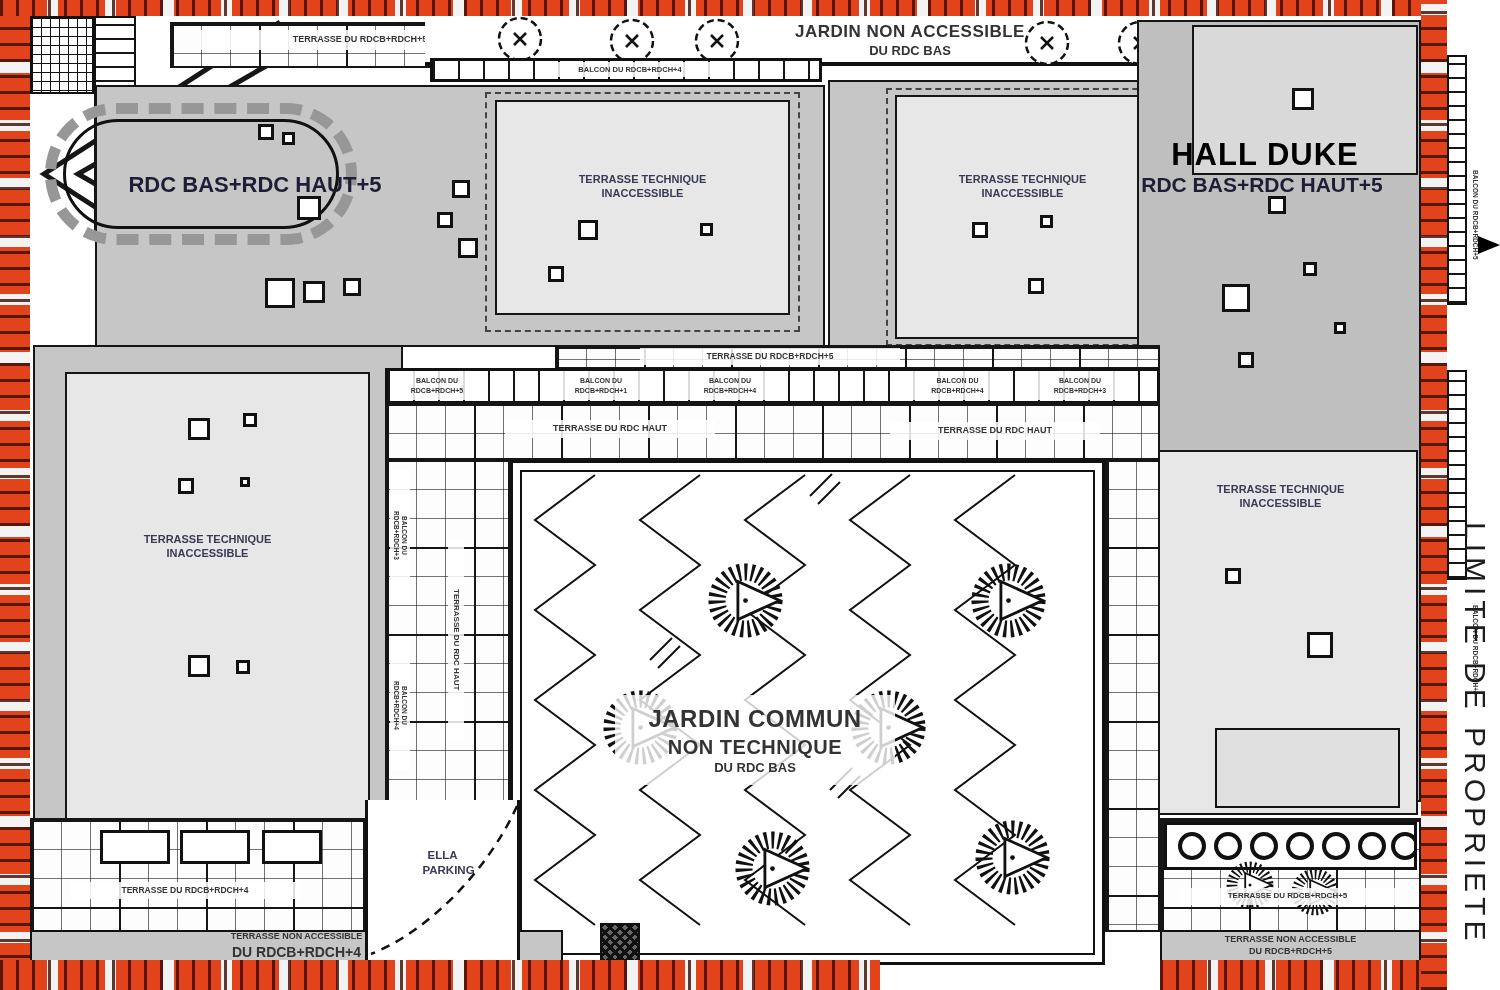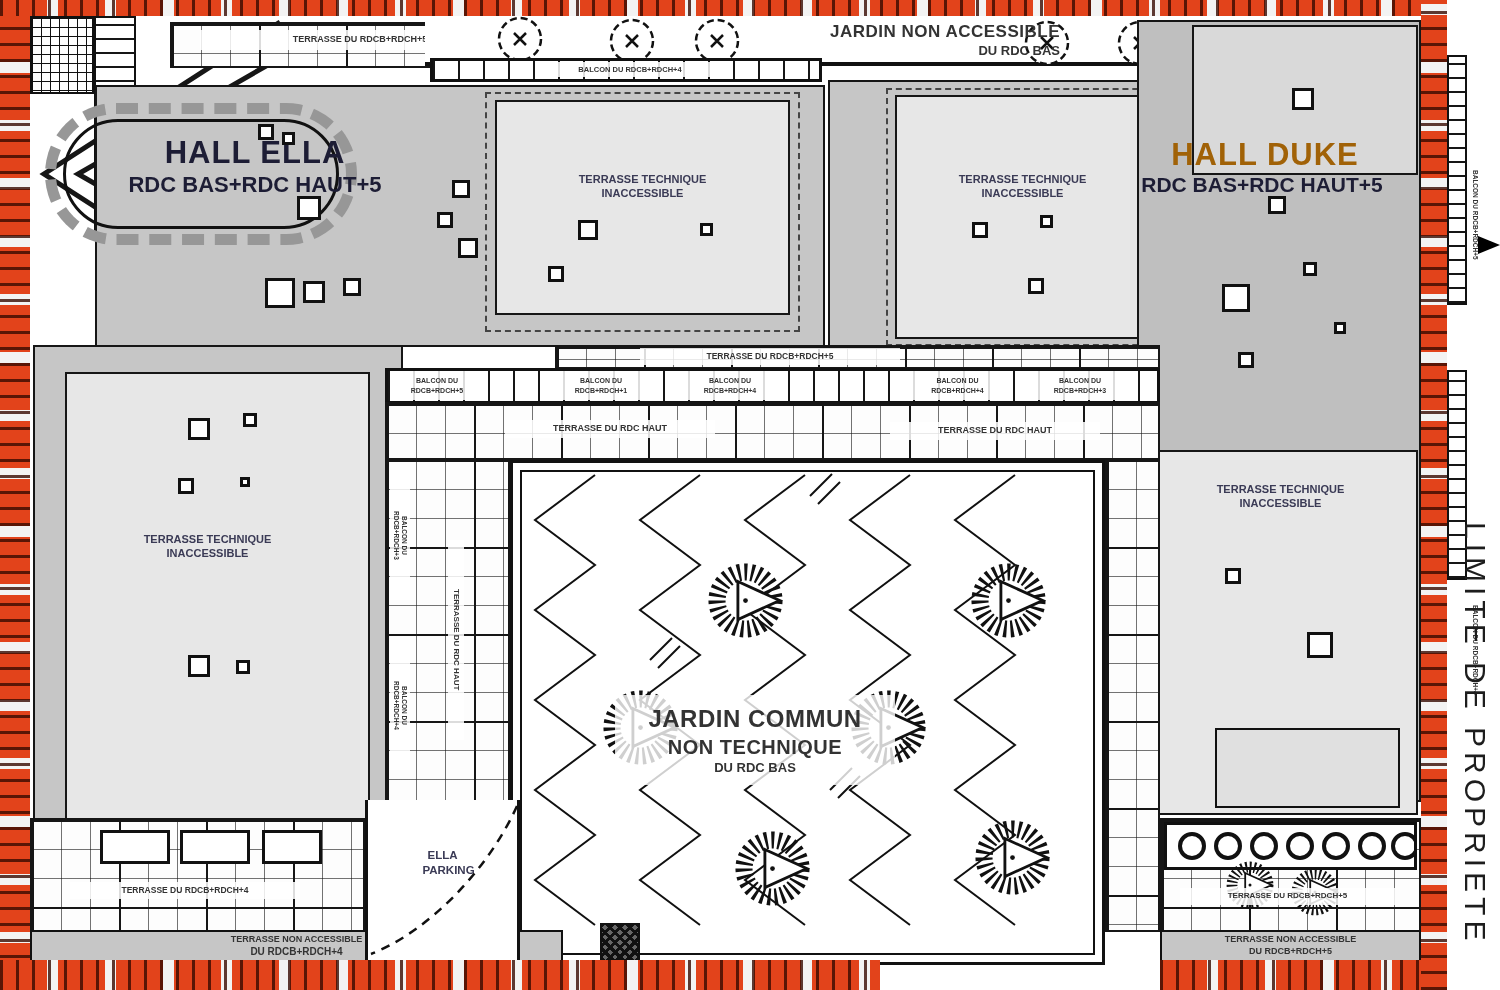--- a/index.html
+++ b/index.html
@@ -73,42 +73,39 @@
       <circle cx="715" cy="29" r="21"></circle>
     </g>
     <g stroke="#111" stroke-width="2.5">
       <path d="M89,19 l12,12 M101,19 l-12,12"></path>
         <path d="M201,21 l12,12 M213,21 l-12,12"></path>
       <path d="M286,21 l12,12 M298,21 l-12,12"></path>
         <path d="M616,23 l12,12 M628,23 l-12,12"></path>
       <path d="M709,23 l12,12 M721,23 l-12,12"></path>
     </g>
   </svg>
-  <div class="abs lbl" style="left:760px;top:18px;width:300px;height:44px;align-items:flex-end;">
+  <div class="abs lbl" style="left:760px;top:18px;width:300px;height:44px;">
     <span style="font-size:17px;letter-spacing:.5px;">JARDIN NON ACCESSIBLE</span>
     <span style="font-size:13px;">DU RDC BAS</span>
   </div>
 
   <div class="abs vband" style="left:430px;top:58px;width:392px;height:24px;"></div>
   <div class="abs lbl chip" style="left:545px;top:62px;width:170px;height:15px;font-size:7.5px;">
     <span>BALCON DU RDCB+RDCH+4</span>
   </div>
   <div class="abs vband" style="left:828px;top:84px;width:186px;height:36px;"></div>
   <div class="abs lbl chip" style="left:855px;top:88px;width:130px;height:26px;font-size:7px;">
     <span>BALCON DU</span>
     <span>DU RDCB+RDCH+5</span>
   </div>
 
   <div class="abs gray" style="left:95px;top:85px;width:730px;height:262px;"></div>
   <div class="abs gray" style="left:33px;top:345px;width:370px;height:490px;"></div>
   <div class="abs" style="left:45px;top:103px;width:312px;height:142px;border:11px dashed #979797;border-radius:80px;"></div>
   <div class="abs" style="left:63px;top:119px;width:276px;height:110px;border:3px solid #111;border-radius:60px;"></div>
-  <div class="abs lbl" style="left:120px;top:136px;width:270px;height:34px;">
-    <span style="font-size:31px;letter-spacing:1px;color:#1d1d35;">HALL ELLA</span>
-  </div>
   <div class="abs lbl" style="left:100px;top:172px;width:310px;height:26px;">
     <span style="font-size:22px;color:#1d1d35;">RDC BAS+RDC HAUT+5</span>
   </div>
 
   <div class="abs dash" style="left:485px;top:92px;width:315px;height:240px;"></div>
   <div class="abs panel" style="left:495px;top:100px;width:295px;height:215px;"></div>
   <div class="abs lbl" style="left:510px;top:168px;width:265px;height:36px;">
     <span style="font-size:11px;color:#3a3a55;">TERRASSE TECHNIQUE</span>
     <span style="font-size:11px;color:#3a3a55;">INACCESSIBLE</span>
   </div>
@@ -123,21 +120,21 @@
   <div class="abs dash" style="left:886px;top:88px;width:272px;height:258px;"></div>
   <div class="abs panel" style="left:895px;top:95px;width:256px;height:244px;"></div>
   <div class="abs lbl" style="left:890px;top:168px;width:265px;height:36px;">
     <span style="font-size:11px;color:#3a3a55;">TERRASSE TECHNIQUE</span>
     <span style="font-size:11px;color:#3a3a55;">INACCESSIBLE</span>
   </div>
 
   <div class="abs gray" style="left:1137px;top:20px;width:284px;height:782px;background:#bfbfbf;"></div>
   <div class="abs panel2" style="left:1192px;top:25px;width:226px;height:150px;"></div>
   <div class="abs lbl" style="left:1145px;top:138px;width:240px;height:34px;">
-    <span style="font-size:31px;letter-spacing:1px;color:#a16207;">HALL DUKE</span>
+    <span style="font-size:31px;letter-spacing:1px;color:#000000;">HALL DUKE</span>
   </div>
   <div class="abs lbl" style="left:1122px;top:172px;width:280px;height:26px;">
     <span style="font-size:21px;color:#1d1d35;">RDC BAS+RDC HAUT+5</span>
   </div>
 
   <div class="abs panel" style="left:1152px;top:450px;width:266px;height:365px;"></div>
   <div class="abs lbl" style="left:1148px;top:478px;width:265px;height:36px;">
     <span style="font-size:11px;color:#3a3a55;">TERRASSE TECHNIQUE</span>
     <span style="font-size:11px;color:#3a3a55;">INACCESSIBLE</span>
   </div>
@@ -266,21 +263,21 @@
 
   <div class="abs tiles" style="left:30px;top:818px;width:335px;height:114px;"></div>
   <div class="vent" style="left:100px;top:830px;width:70px;height:34px;"></div>
   <div class="vent" style="left:180px;top:830px;width:70px;height:34px;"></div>
   <div class="vent" style="left:262px;top:830px;width:60px;height:34px;"></div>
   <div class="abs lbl chip" style="left:70px;top:882px;width:230px;height:17px;font-size:8.5px;">
     <span>TERRASSE DU RDCB+RDCH+4</span>
   </div>
   <div class="abs lbl" style="left:30px;top:930px;width:533px;height:32px;background:#c6c6c6;border:2px solid #111;">
     <span style="font-size:9px;">TERRASSE NON ACCESSIBLE</span>
-    <span style="font-size:10px;">DU RDCB+RDCH+4</span>
+    <span style="font-size:14px;">DU RDCB+RDCH+4</span>
   </div>
 
   <div class="abs" style="left:365px;top:800px;width:155px;height:162px;background:#fff;border-left:3px solid #111;border-right:3px solid #111;"></div>
   <div class="abs lbl" style="left:380px;top:845px;width:125px;height:36px;">
     <span style="font-size:11.5px;color:#3a3a55;">ELLA</span>
     <span style="font-size:11.5px;color:#3a3a55;margin-left:12px;">PARKING</span>
   </div>
   <svg class="abs" style="left:365px;top:800px;" width="158" height="162" viewBox="0 0 158 162">
     <path d="M152,6 C122,72 62,132 6,154" fill="none" stroke="#111" stroke-width="2.5" stroke-dasharray="9 7"></path>
   </svg>

